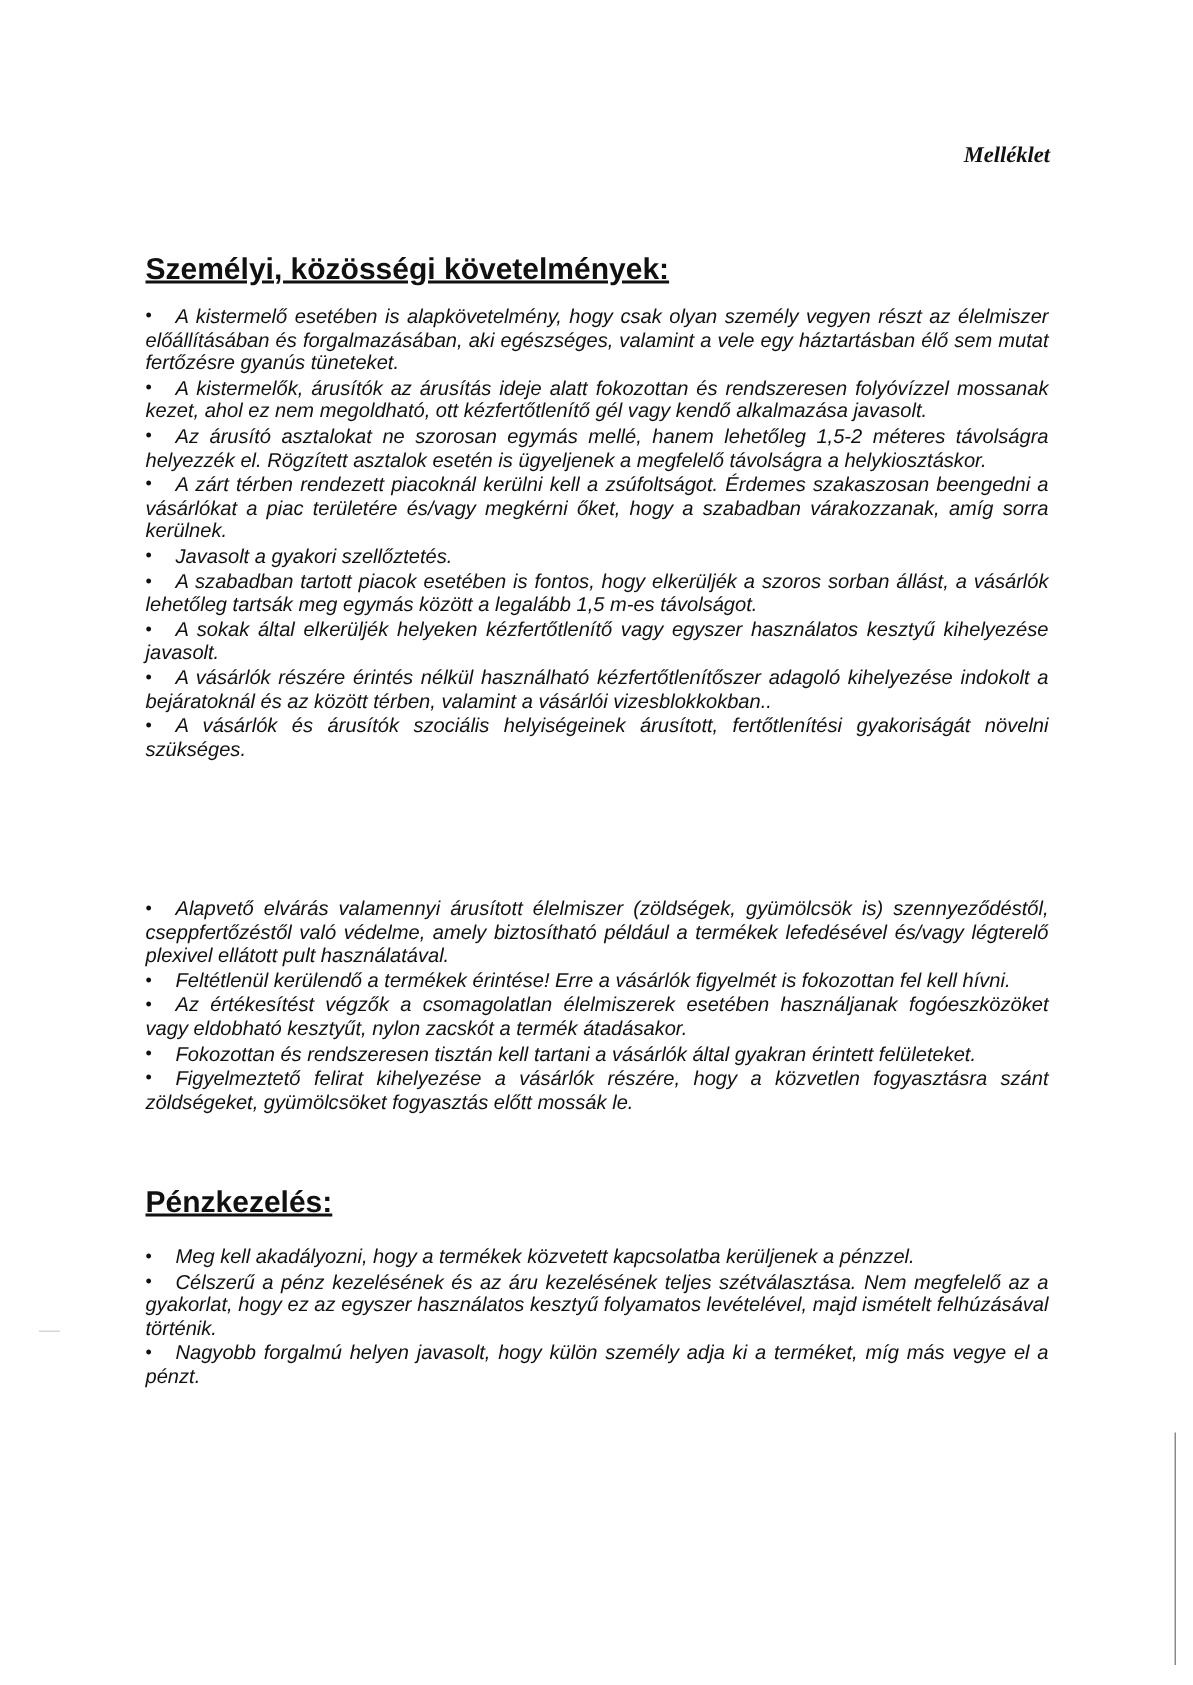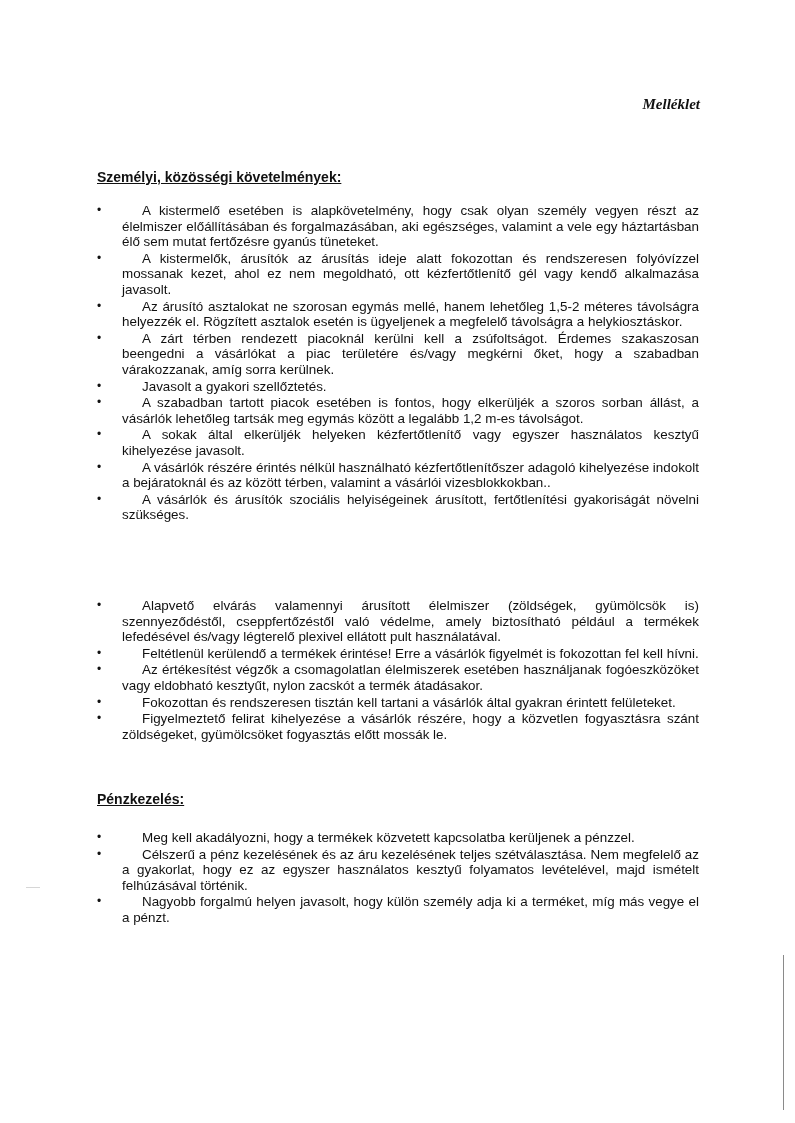--- a/index.html
+++ b/index.html
@@ -4,27 +4,27 @@
 <style>
   html, body { margin: 0; padding: 0; background: #ffffff; }
   body { width: 795px; height: 1123px; position: relative; overflow: hidden;
          font-family: "Liberation Sans", sans-serif; color: #111; }
   .page { position: absolute; left: 0; top: 0; width: 795px; height: 1123px; }
   .annex { position: absolute; right: 95px; top: 96px; font-family: "Liberation Serif", serif;
            font-style: italic; font-weight: bold; font-size: 15px; }
   .title { position: absolute; left: 198px; top: 133px; font-family: "Liberation Serif", serif;
            font-style: italic; font-weight: bold; font-size: 15.5px; text-decoration: underline;
            letter-spacing: -0.1px; white-space: nowrap; }
-  .section-head { position: absolute; left: 97px; font-weight: bold; font-size: 14px;
+  .section-head { position: absolute; left: 97px; font-weight: bold; font-size: 20px;
                   text-decoration: underline; white-space: nowrap; }
   ul.items { position: absolute; left: 97px; width: 602px; margin: 0; padding: 0; list-style: none;
              font-size: 13.4px; line-height: 15.6px; }
   ul.items li { position: relative; padding-left: 0; margin: 0 0 1px 0; }
   ul.items li .bullet { position: absolute; left: 0; top: 0; font-size: 12px; }
-  ul.items li .txt { display: block; margin-left: 25px; text-align: justify; text-indent: 20px; }
+  ul.items li .txt { display: block; text-align: justify; text-indent: 20px; font-style: italic; }
   .scanline { position: absolute; left: 783px; top: 955px; width: 1px; height: 155px; background: #8a8a8a; }
   .scanmark { position: absolute; left: 26px; top: 887px; width: 14px; height: 1px; background: #d6d6d6; }
 </style>
 </head>
 <body>
 
 <div class="page">
   <div class="annex">Melléklet</div>
 
   <div class="section-head" style="top:169px">Személyi, közösségi követelmények:</div>
@@ -44,21 +44,21 @@
     <li>
         <span class="bullet">•</span>
         <span class="txt">A zárt térben rendezett piacoknál kerülni kell a zsúfoltságot. Érdemes szakaszosan beengedni a vásárlókat a piac területére és/vagy megkérni őket, hogy a szabadban várakozzanak, amíg sorra kerülnek.</span>
       </li>
     <li>
         <span class="bullet">•</span>
         <span class="txt">Javasolt a gyakori szellőztetés.</span>
       </li>
     <li>
         <span class="bullet">•</span>
-        <span class="txt">A szabadban tartott piacok esetében is fontos, hogy elkerüljék a szoros sorban állást, a vásárlók lehetőleg tartsák meg egymás között a legalább 1,2 m-es távolságot.</span>
+        <span class="txt">A szabadban tartott piacok esetében is fontos, hogy elkerüljék a szoros sorban állást, a vásárlók lehetőleg tartsák meg egymás között a legalább 1,5 m-es távolságot.</span>
       </li>
     <li>
         <span class="bullet">•</span>
         <span class="txt">A sokak által elkerüljék helyeken kézfertőtlenítő vagy egyszer használatos kesztyű kihelyezése javasolt.</span>
       </li>
     <li>
         <span class="bullet">•</span>
         <span class="txt">A vásárlók részére érintés nélkül használható kézfertőtlenítőszer adagoló kihelyezése indokolt a bejáratoknál és az között térben, valamint a vásárlói vizesblokkokban..</span>
       </li>
     <li>

